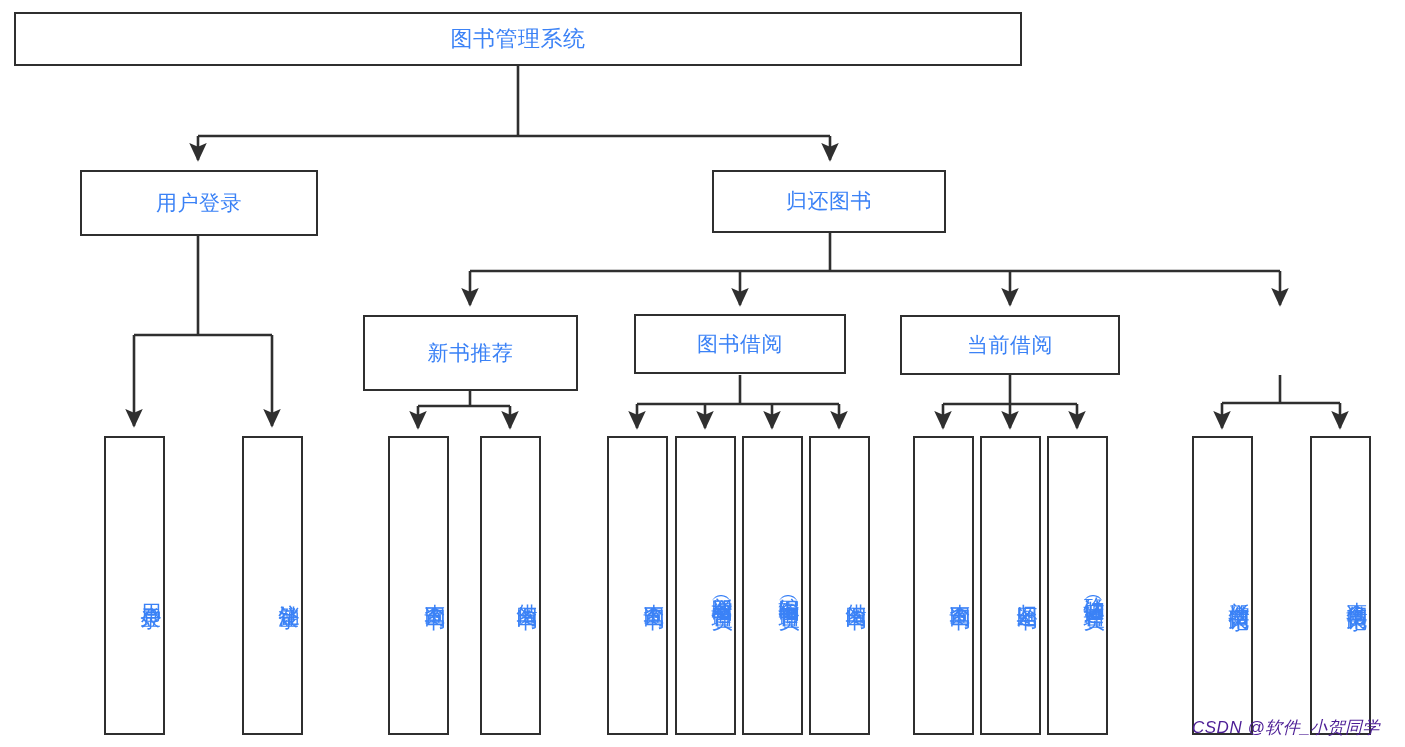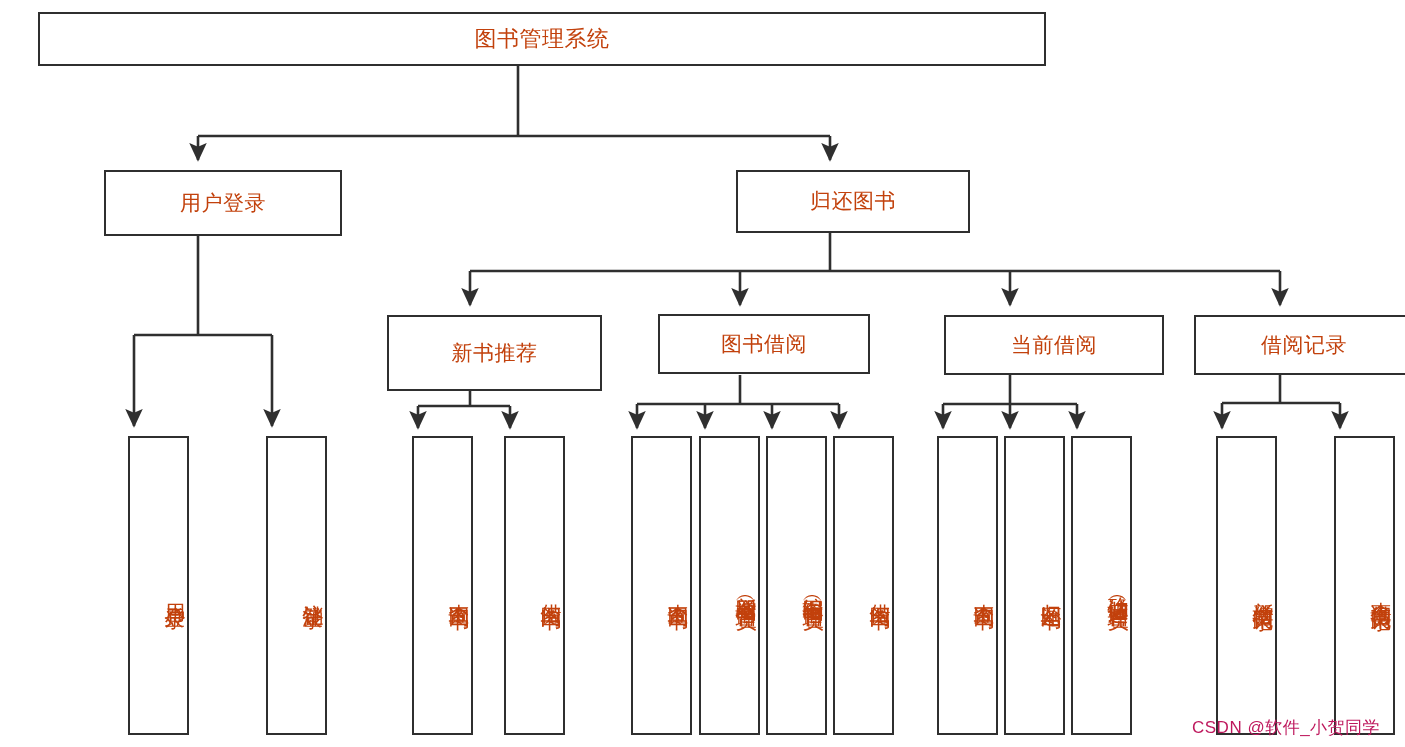--- a/index.html
+++ b/index.html
@@ -26,23 +26,22 @@
     pointer-events: none;
   }
   .node {
     position: absolute;
     box-sizing: border-box;
     border: 2.5px solid #2f2f2f;
     background: #ffffff;
     display: flex;
     align-items: center;
     justify-content: center;
-    color: #c2410c;
+    color: #3b82f6;
     line-height: 1.18;
-    margin-left: 24px;
   }
   .node.horiz {
     font-size: 21px;
     letter-spacing: 0.5px;
   }
   .node.root {
     font-size: 22px;
   }
   .node.leaf {
     font-size: 21px;
@@ -57,24 +56,25 @@
   .node.leaf.tall-text {
     align-items: flex-start;
     padding-top: 6px;
   }
   .node.leaf > .vlabel {
     display: block;
   }
   .watermark {
     position: absolute;
     font-size: 17px;
-    color: #be185d;
+    color: #4c1d95;
     letter-spacing: 0.5px;
     white-space: nowrap;
     user-select: none;
+    font-style: italic;
   }
 </style>
 </head>
 <body>
 
 <div id="canvas">
 
   <svg class="wires" viewBox="0 0 1405 747" xmlns="http://www.w3.org/2000/svg">
     <defs>
       <marker id="arrow" viewBox="0 0 12 12" refX="10.5" refY="6" markerWidth="7.5" markerHeight="7.5" orient="auto-start-reverse">
@@ -136,25 +136,22 @@
   <div class="node horiz" style="left:712px; top:170px; width:234px; height:63px;">
     <span>归还图书</span>
   </div>
 
   <div class="node horiz" style="left:363px; top:315px; width:215px; height:76px;">
     <span>新书推荐</span>
   </div>
   <div class="node horiz" style="left:634px; top:314px; width:212px; height:60px;">
     <span>图书借阅</span>
   </div>
-  <div class="node horiz" style="left:920px; top:315px; width:220px; height:60px;">
+  <div class="node horiz" style="left:900px; top:315px; width:220px; height:60px;">
     <span>当前借阅</span>
-  </div>
-  <div class="node horiz" style="left:1170px; top:315px; width:220px; height:60px;">
-    <span>借阅记录</span>
   </div>
 
   <div class="node leaf" style="left:104px; top:436px; width:61px; height:299px;">
     <span class="vlabel">用户登录</span>
   </div>
   <div class="node leaf" style="left:242px; top:436px; width:61px; height:299px;">
     <span class="vlabel">注销登录</span>
   </div>
 
   <div class="node leaf" style="left:388px; top:436px; width:61px; height:299px;">

